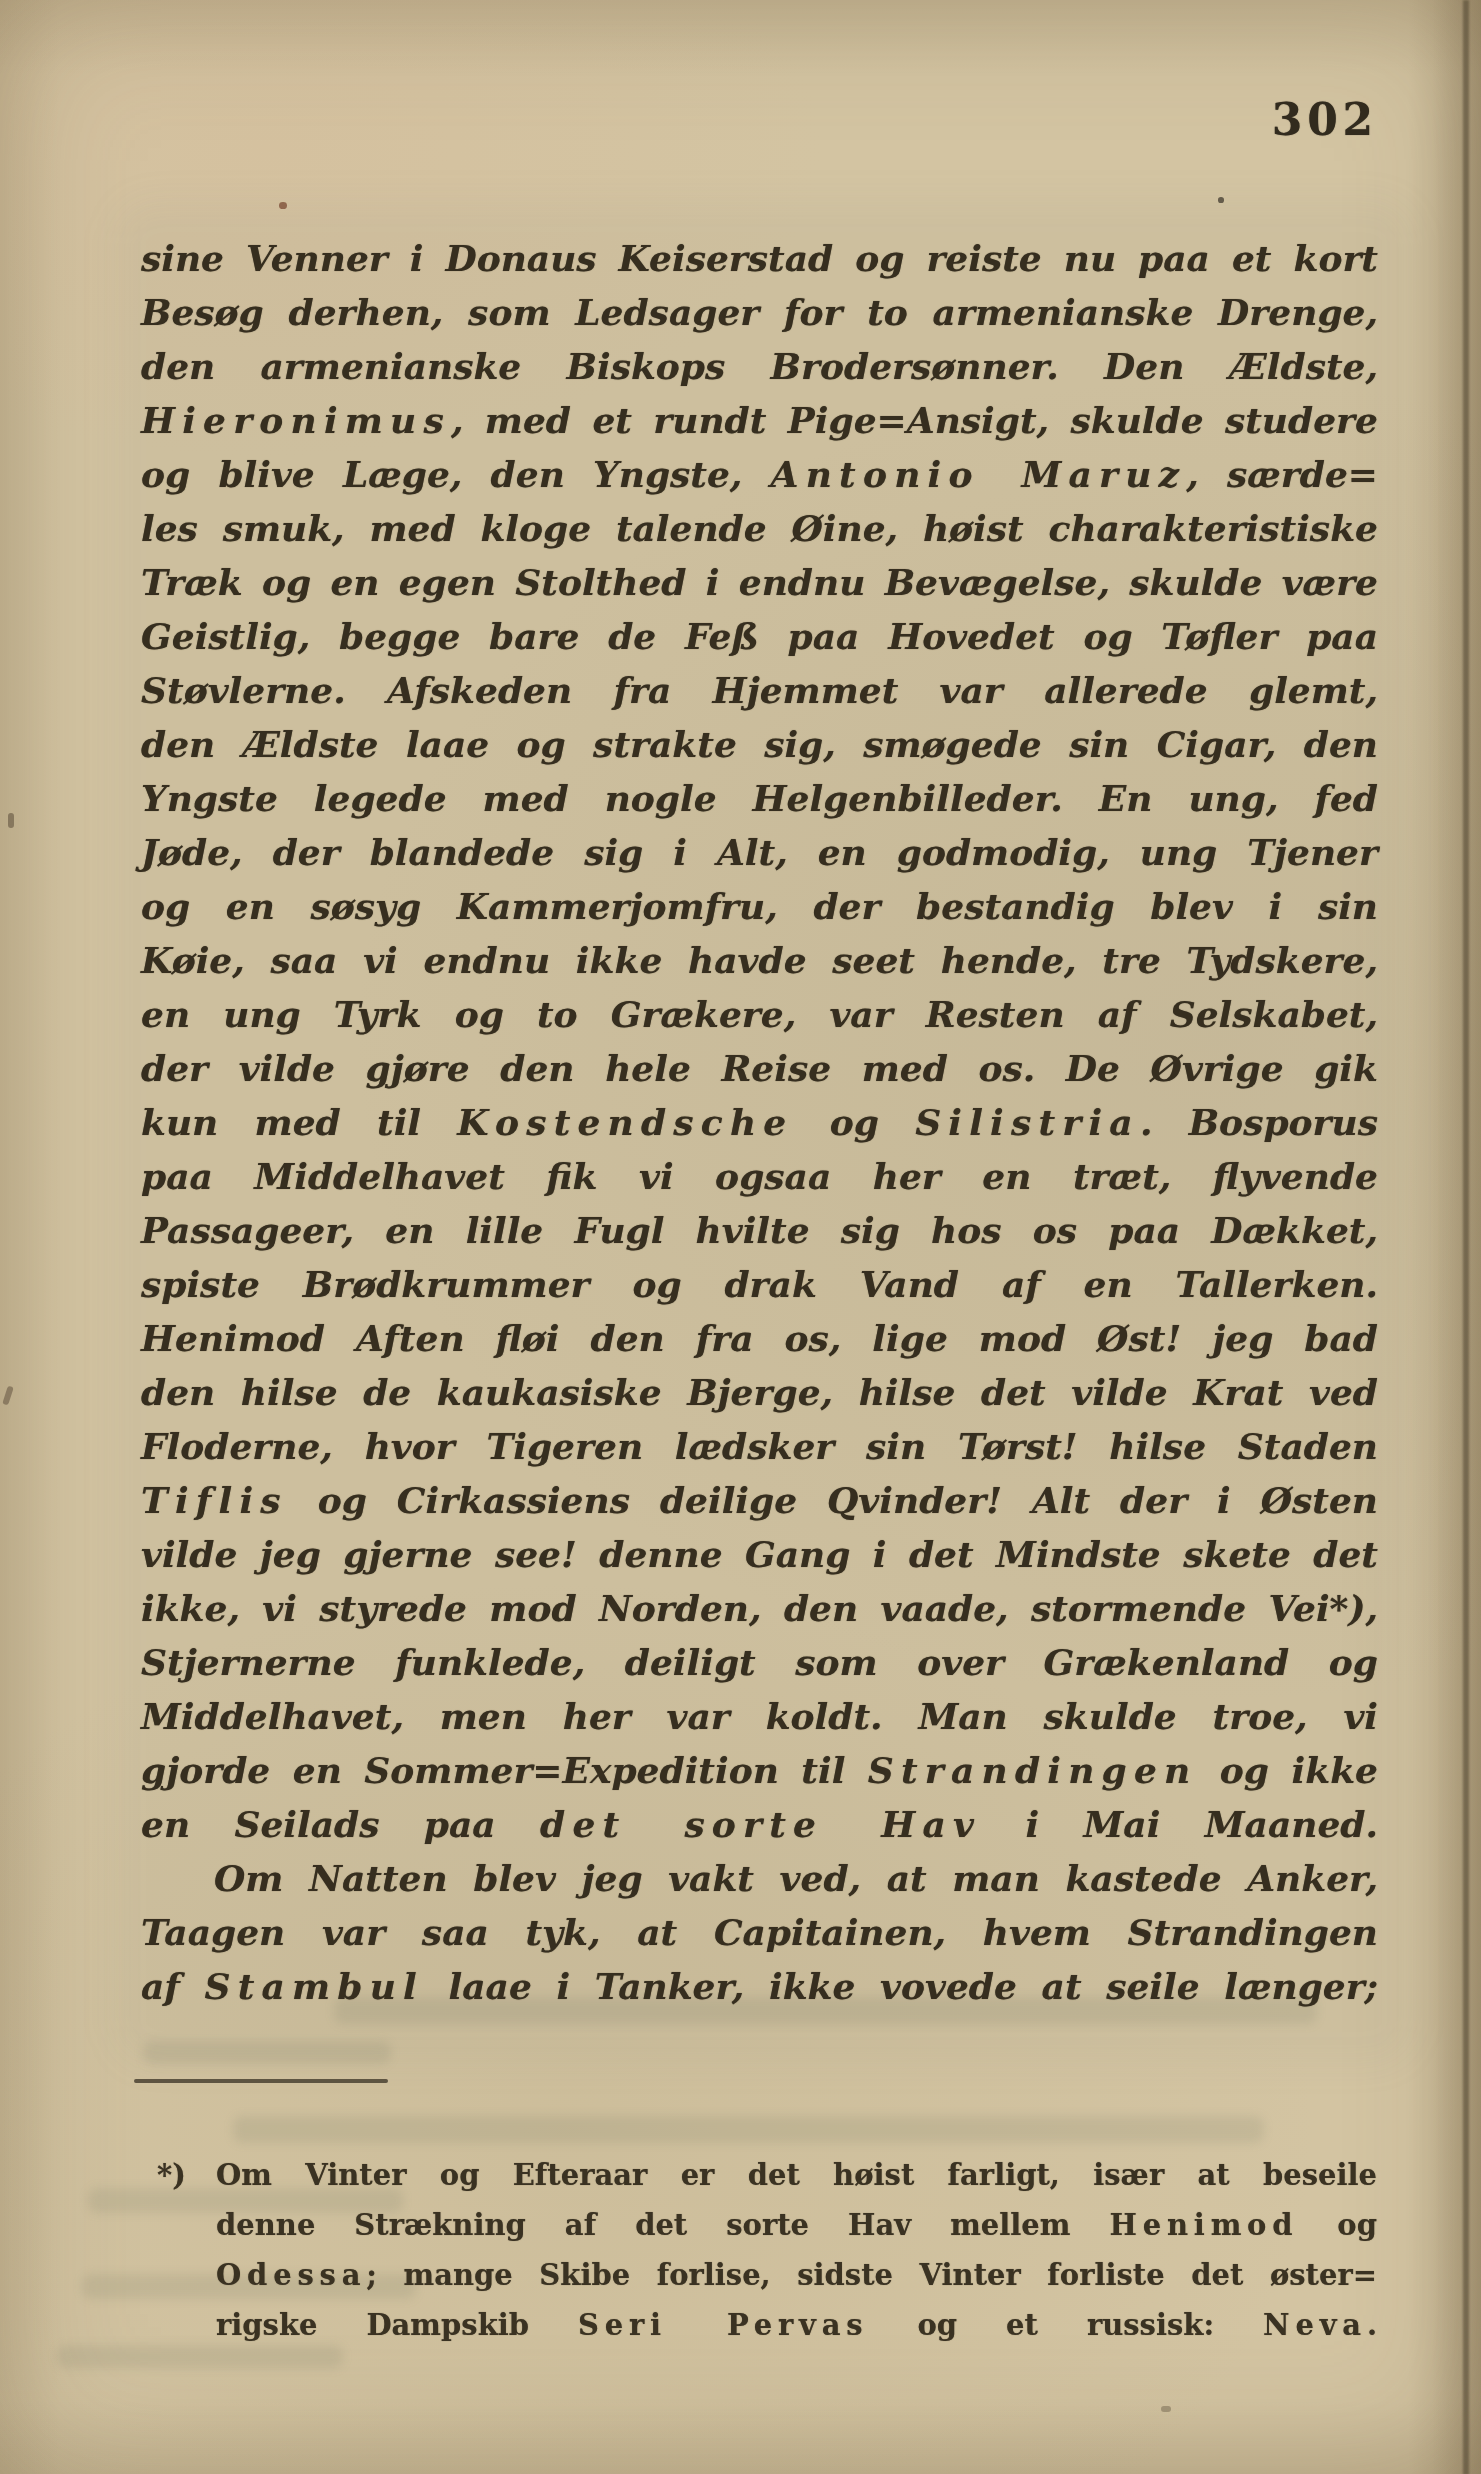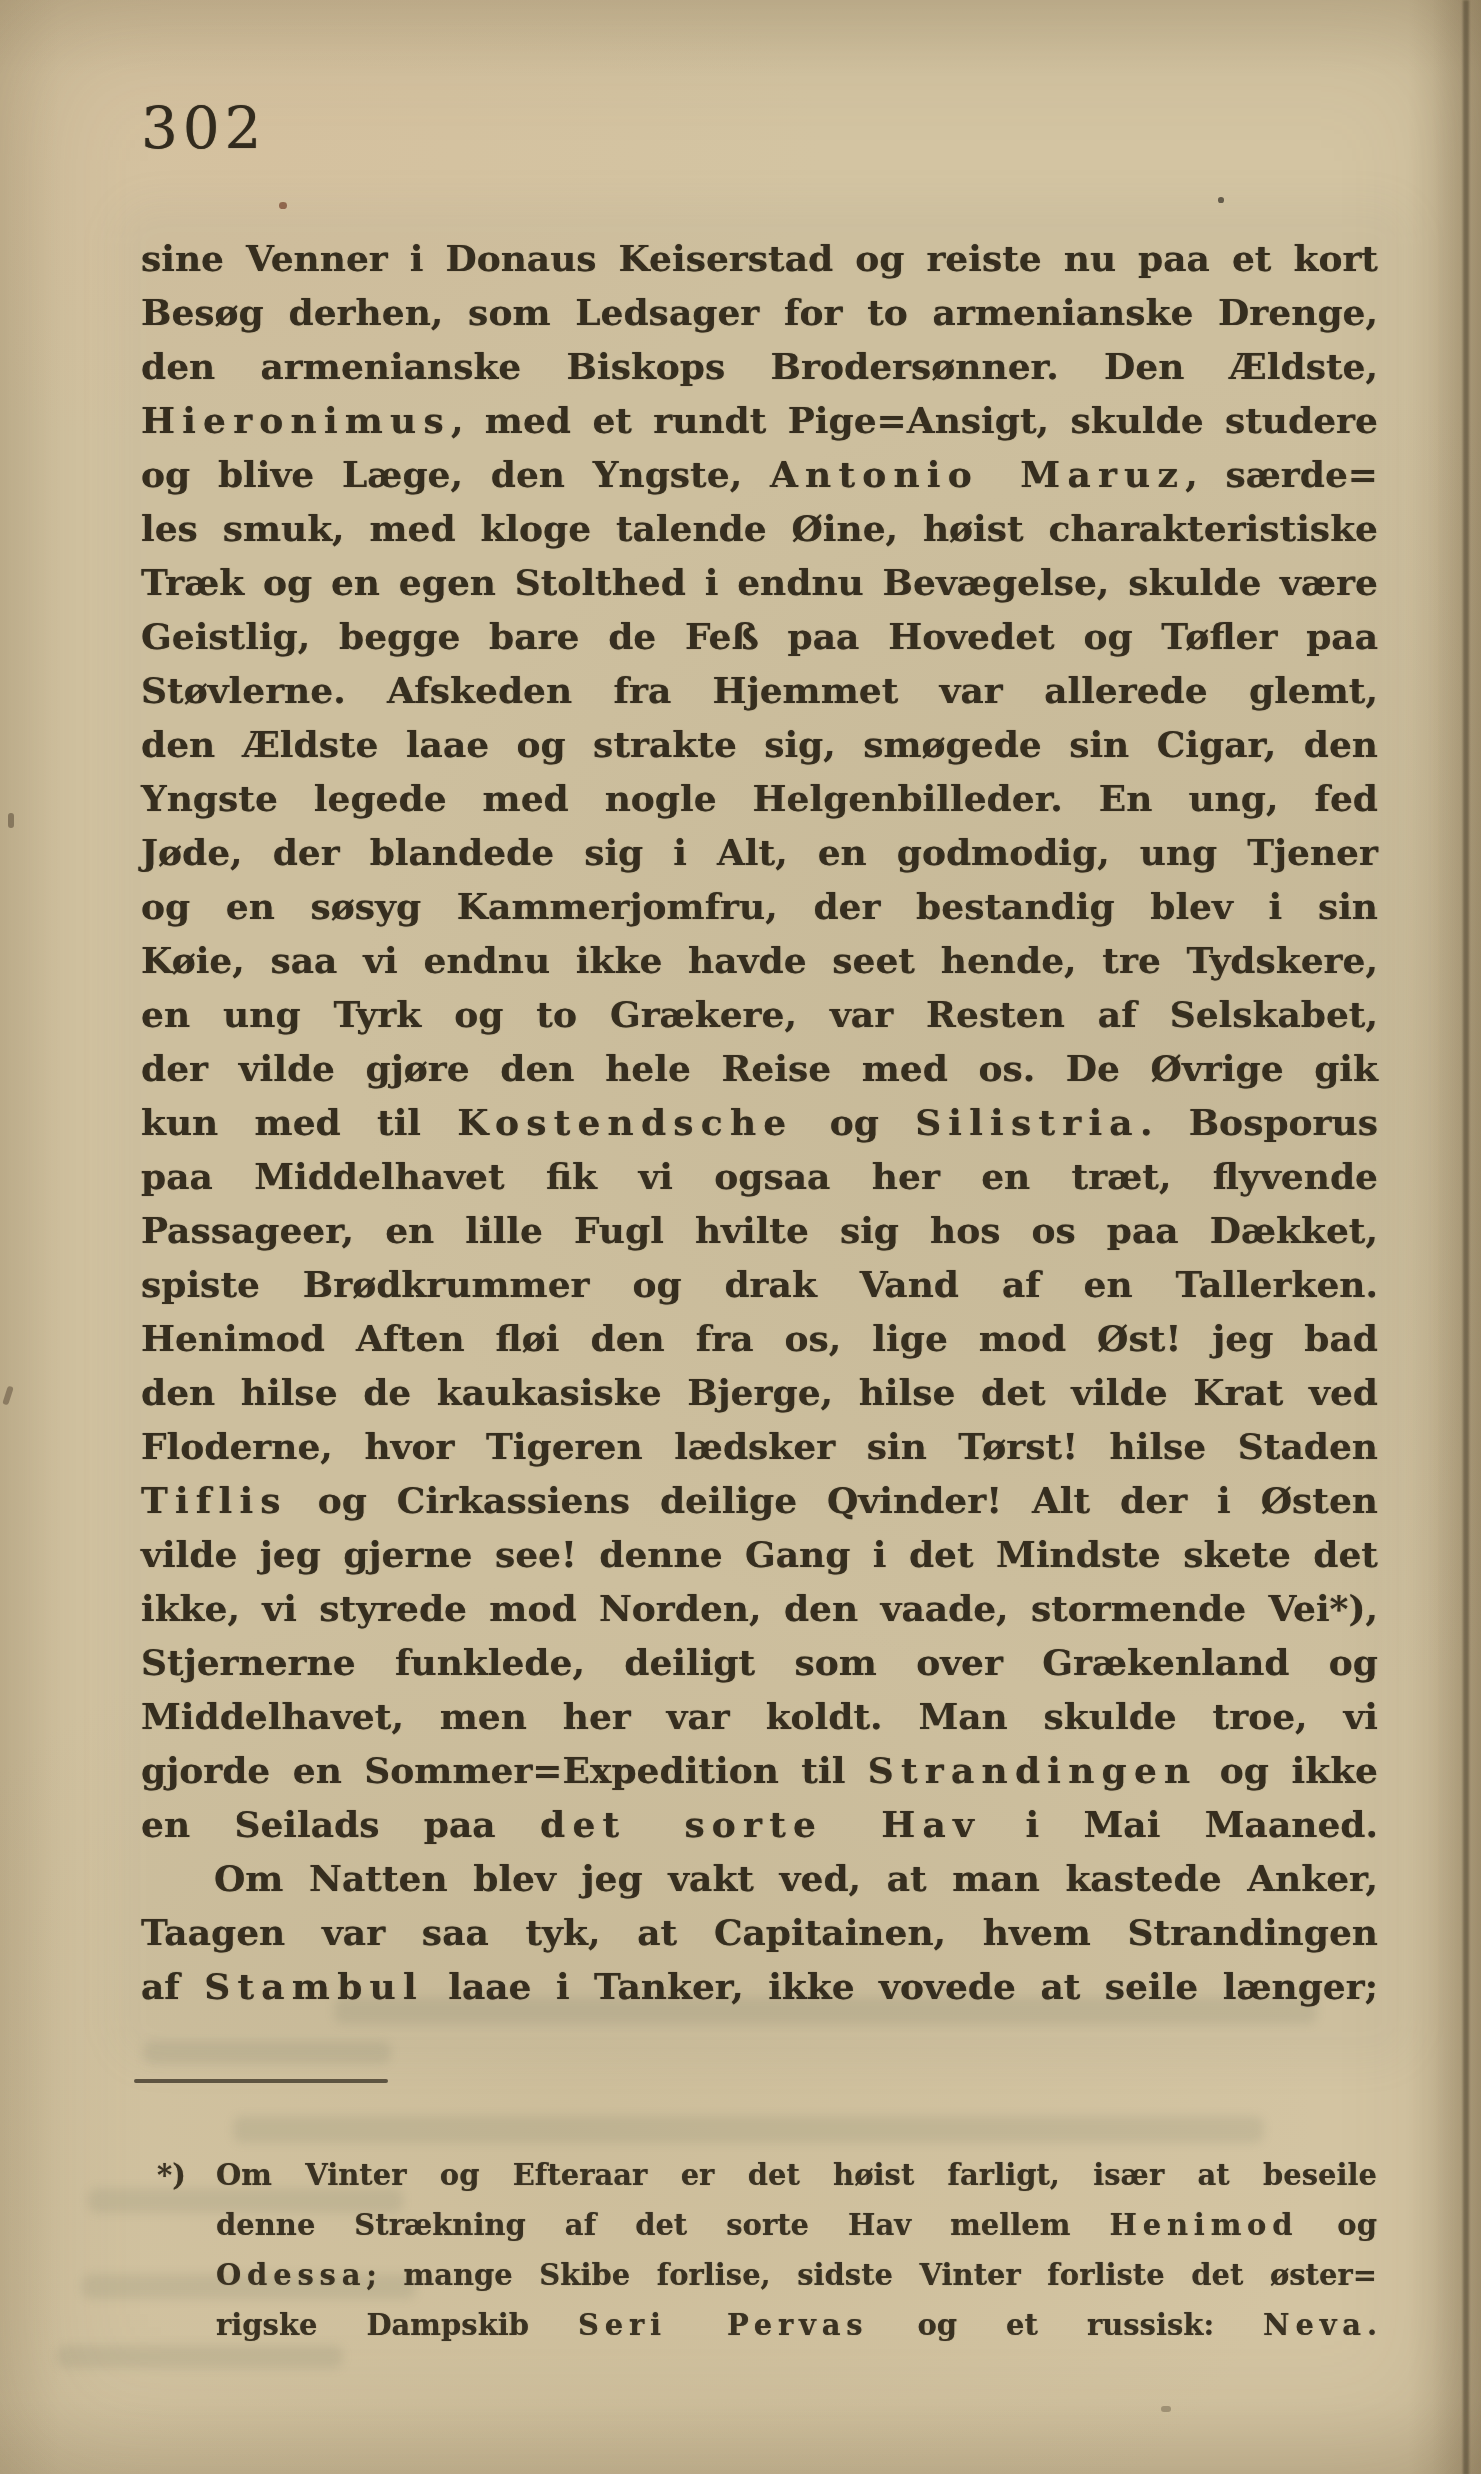--- a/index.html
+++ b/index.html
@@ -32,39 +32,40 @@
     position: absolute; left: 1463px; top: 0; width: 5.7px; height: 2475px;
     background: rgba(68,57,40,0.50);
     filter: blur(1px);
   }
   .page-edge-soft {
     position: absolute; left: 1432px; top: 0; width: 50px; height: 2475px;
     background: linear-gradient(90deg, rgba(110,92,62,0.0), rgba(110,92,62,0.22));
   }
   #page-number {
     position: absolute; left: 141px; top: 94px; width: 1237px;
-    text-align: left;
-    font-size: 58px; font-weight: 400;
+    text-align: right;
+    font-size: 44px; font-weight: 700;
     letter-spacing: 4.8px;
     color: #322b1e;
     text-shadow: 0 0 1px rgba(50,43,30,0.65);
   }
   #main-text {
     position: absolute; left: 141px; top: 231px; width: 1237px;
     color: #362e1f;
     text-shadow: 0 0 1px rgba(54,46,31,0.60);
   }
   #main-text .line {
     height: 54px; line-height: 54px;
     font-size: 36px; font-weight: 700;
     white-space: nowrap;
     text-align: justify;
     text-align-last: justify;
     width: 100%;
     box-sizing: border-box;
+    font-style: italic;
   }
   .line.last { text-align-last: left; }
   .line.indent { padding-left: 73px; }
   .gesperrt { letter-spacing: 0.20em; word-spacing: 0.18em; }
   #footnote-rule {
     position: absolute; left: 134px; top: 2079px;
     width: 254px; height: 3.8px;
     background: rgba(62,54,40,0.78);
     border-radius: 1.9px;
     filter: blur(0.4px);

